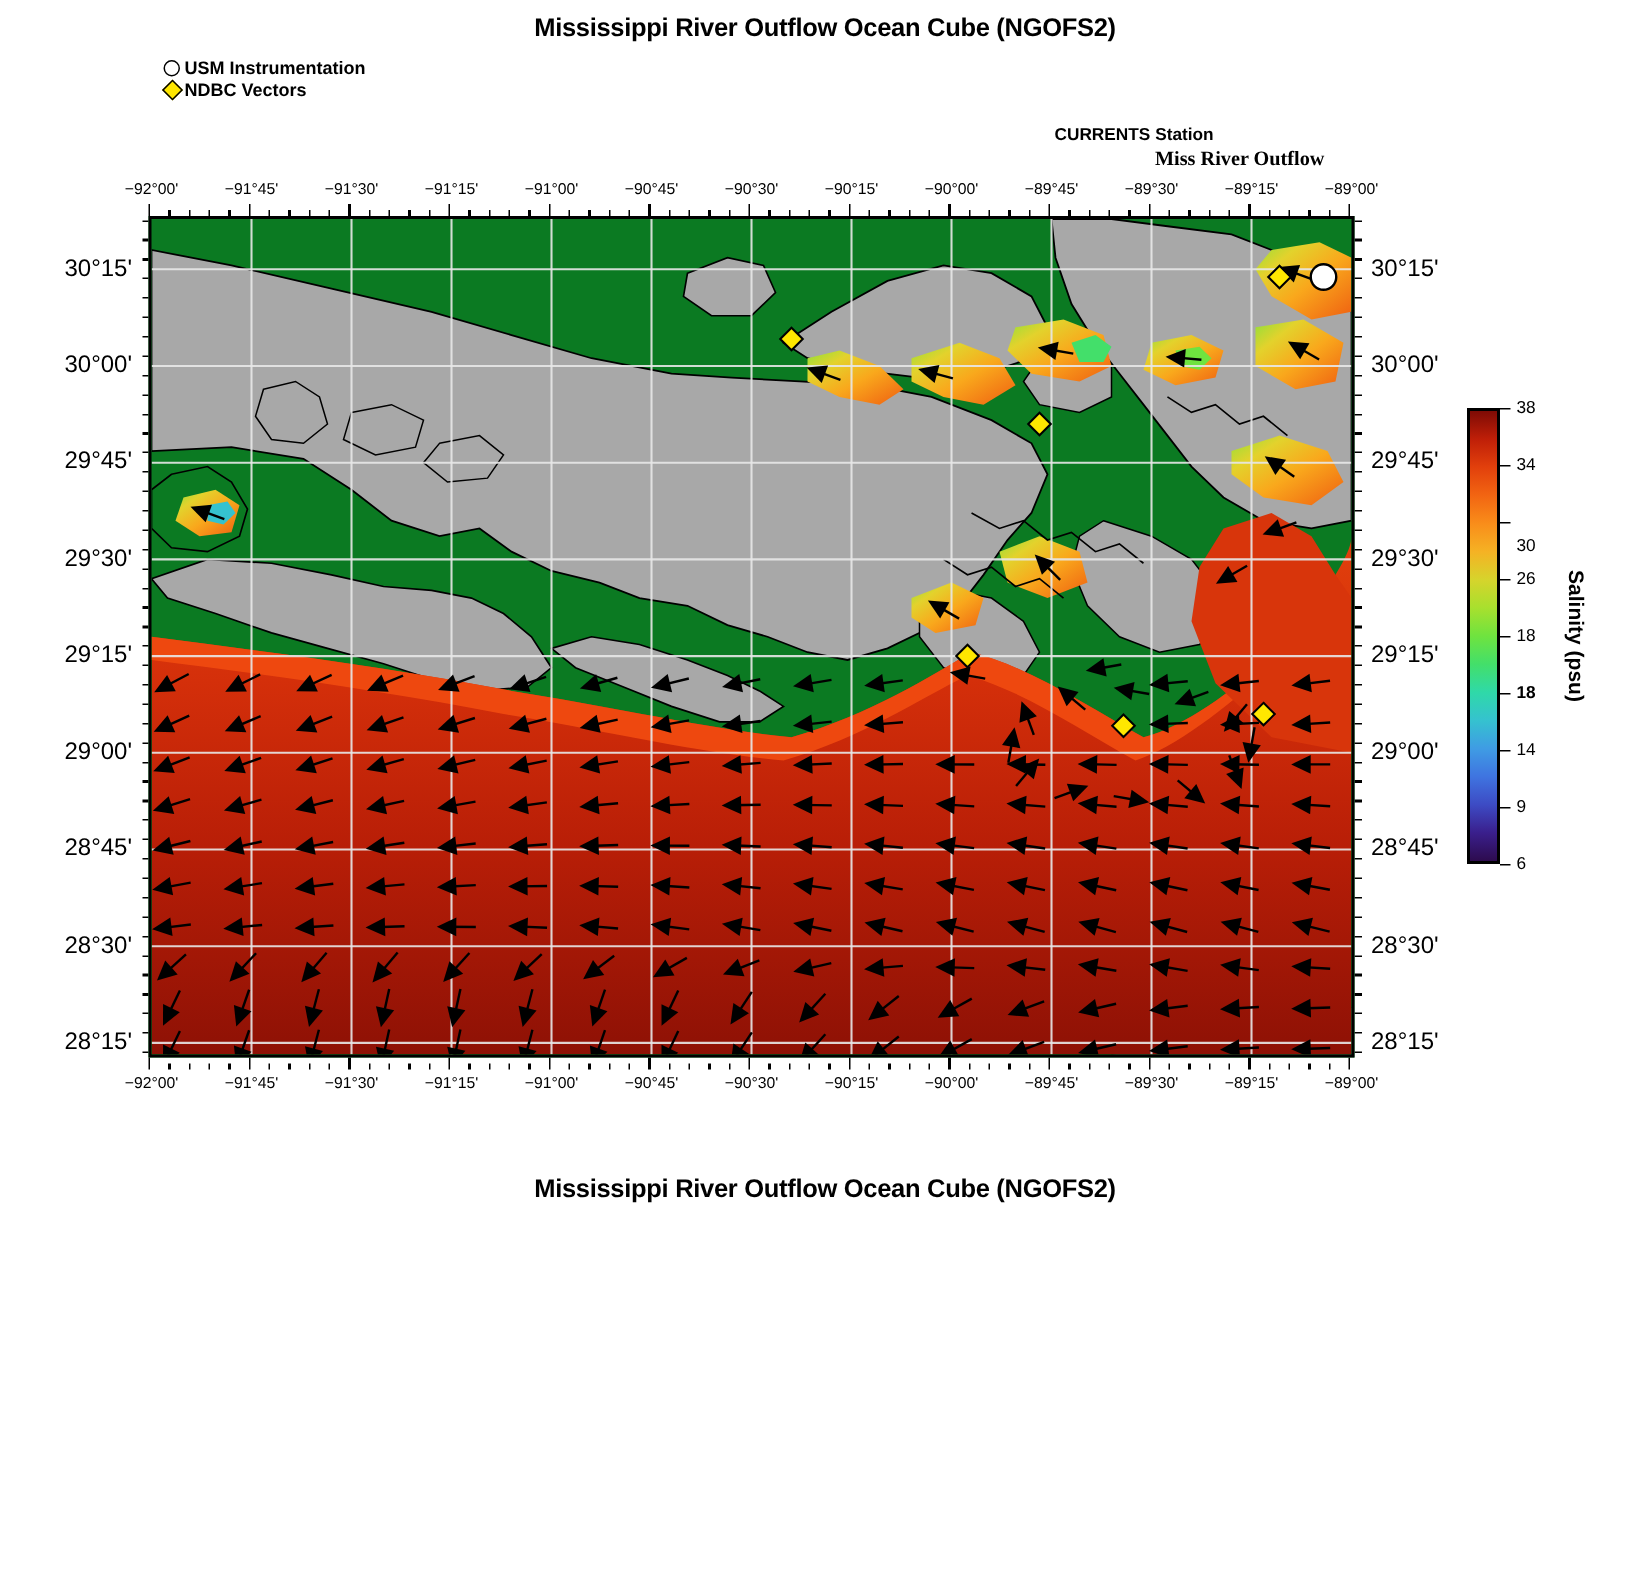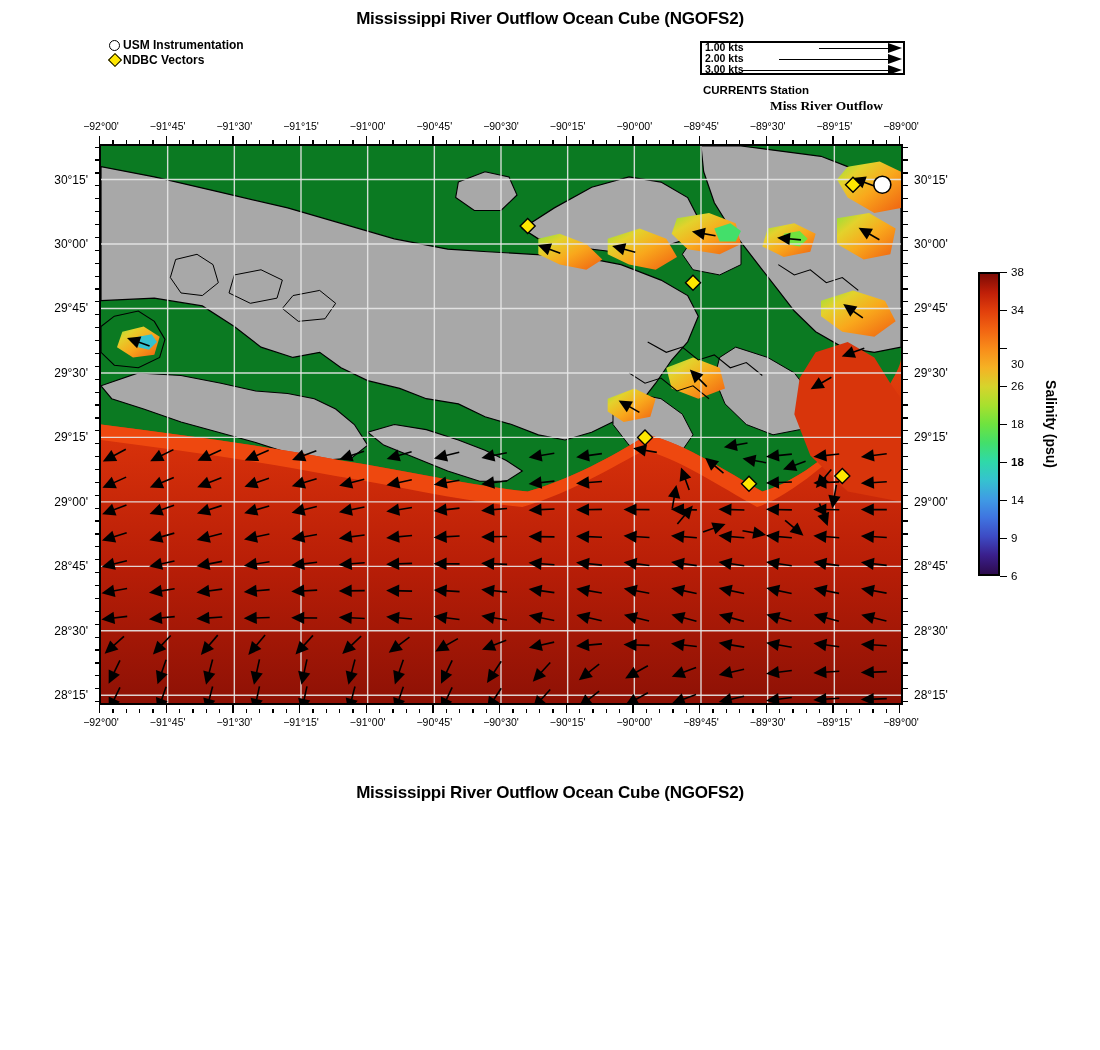--- a/index.html
+++ b/index.html
@@ -111,21 +111,21 @@
     position: absolute; transform: translateX(-50%);
     font-family: "Liberation Sans", sans-serif;
     font-size: 10.5px; color: #000; white-space: nowrap;
   }
   .lat-labels { position: absolute; top: 144px; height: 561px; width: 60px; }
   #lat-left  { left: 28px; }
   #lat-right { left: 914px; }
   .lat-lab {
     position: absolute; transform: translateY(-50%);
     font-family: "Liberation Sans", sans-serif;
-    font-size: 12px; color: #000; white-space: nowrap;
+    font-size: 16px; color: #000; white-space: nowrap;
   }
   #lat-left .lat-lab  { right: 0; text-align: right; }
   #lat-right .lat-lab { left: 0; text-align: left; }
 
   
   #colorbar-wrap { position: absolute; left: 978px; top: 272px; }
   #colorbar {
     position: relative; width: 22px; height: 304px;
     border: 2px solid #000; box-sizing: border-box;
   }
@@ -160,37 +160,20 @@
     <div class="legend-row">
       <span class="sym-circle"></span>
       <span class="legend-text">USM Instrumentation</span>
     </div>
     <div class="legend-row">
       <span class="sym-diamond"></span>
       <span class="legend-text">NDBC Vectors</span>
     </div>
   </div>
 
-  <div id="currents-legend">
-    <div class="vec-row">
-      <span class="vec-label">1.00 kts</span>
-      <span class="vec-shaft" style="width:70px;"></span>
-      <span class="vec-head"></span>
-    </div>
-    <div class="vec-row">
-      <span class="vec-label">2.00 kts</span>
-      <span class="vec-shaft" style="width:110px;"></span>
-      <span class="vec-head"></span>
-    </div>
-    <div class="vec-row">
-      <span class="vec-label">3.00 kts</span>
-      <span class="vec-shaft" style="width:148px;"></span>
-      <span class="vec-head"></span>
-    </div>
-  </div>
   <div id="currents-caption">CURRENTS Station</div>
 
   <div class="corner-label">Miss River Outflow</div>
 
   <div class="lon-labels" id="lon-top">
       <div class="lon-lab" style="left: 2px;">−92°00'</div>
       <div class="lon-lab" style="left: 68.6667px;">−91°45'</div>
       <div class="lon-lab" style="left: 135.333px;">−91°30'</div>
       <div class="lon-lab" style="left: 202px;">−91°15'</div>
       <div class="lon-lab" style="left: 268.667px;">−91°00'</div>

